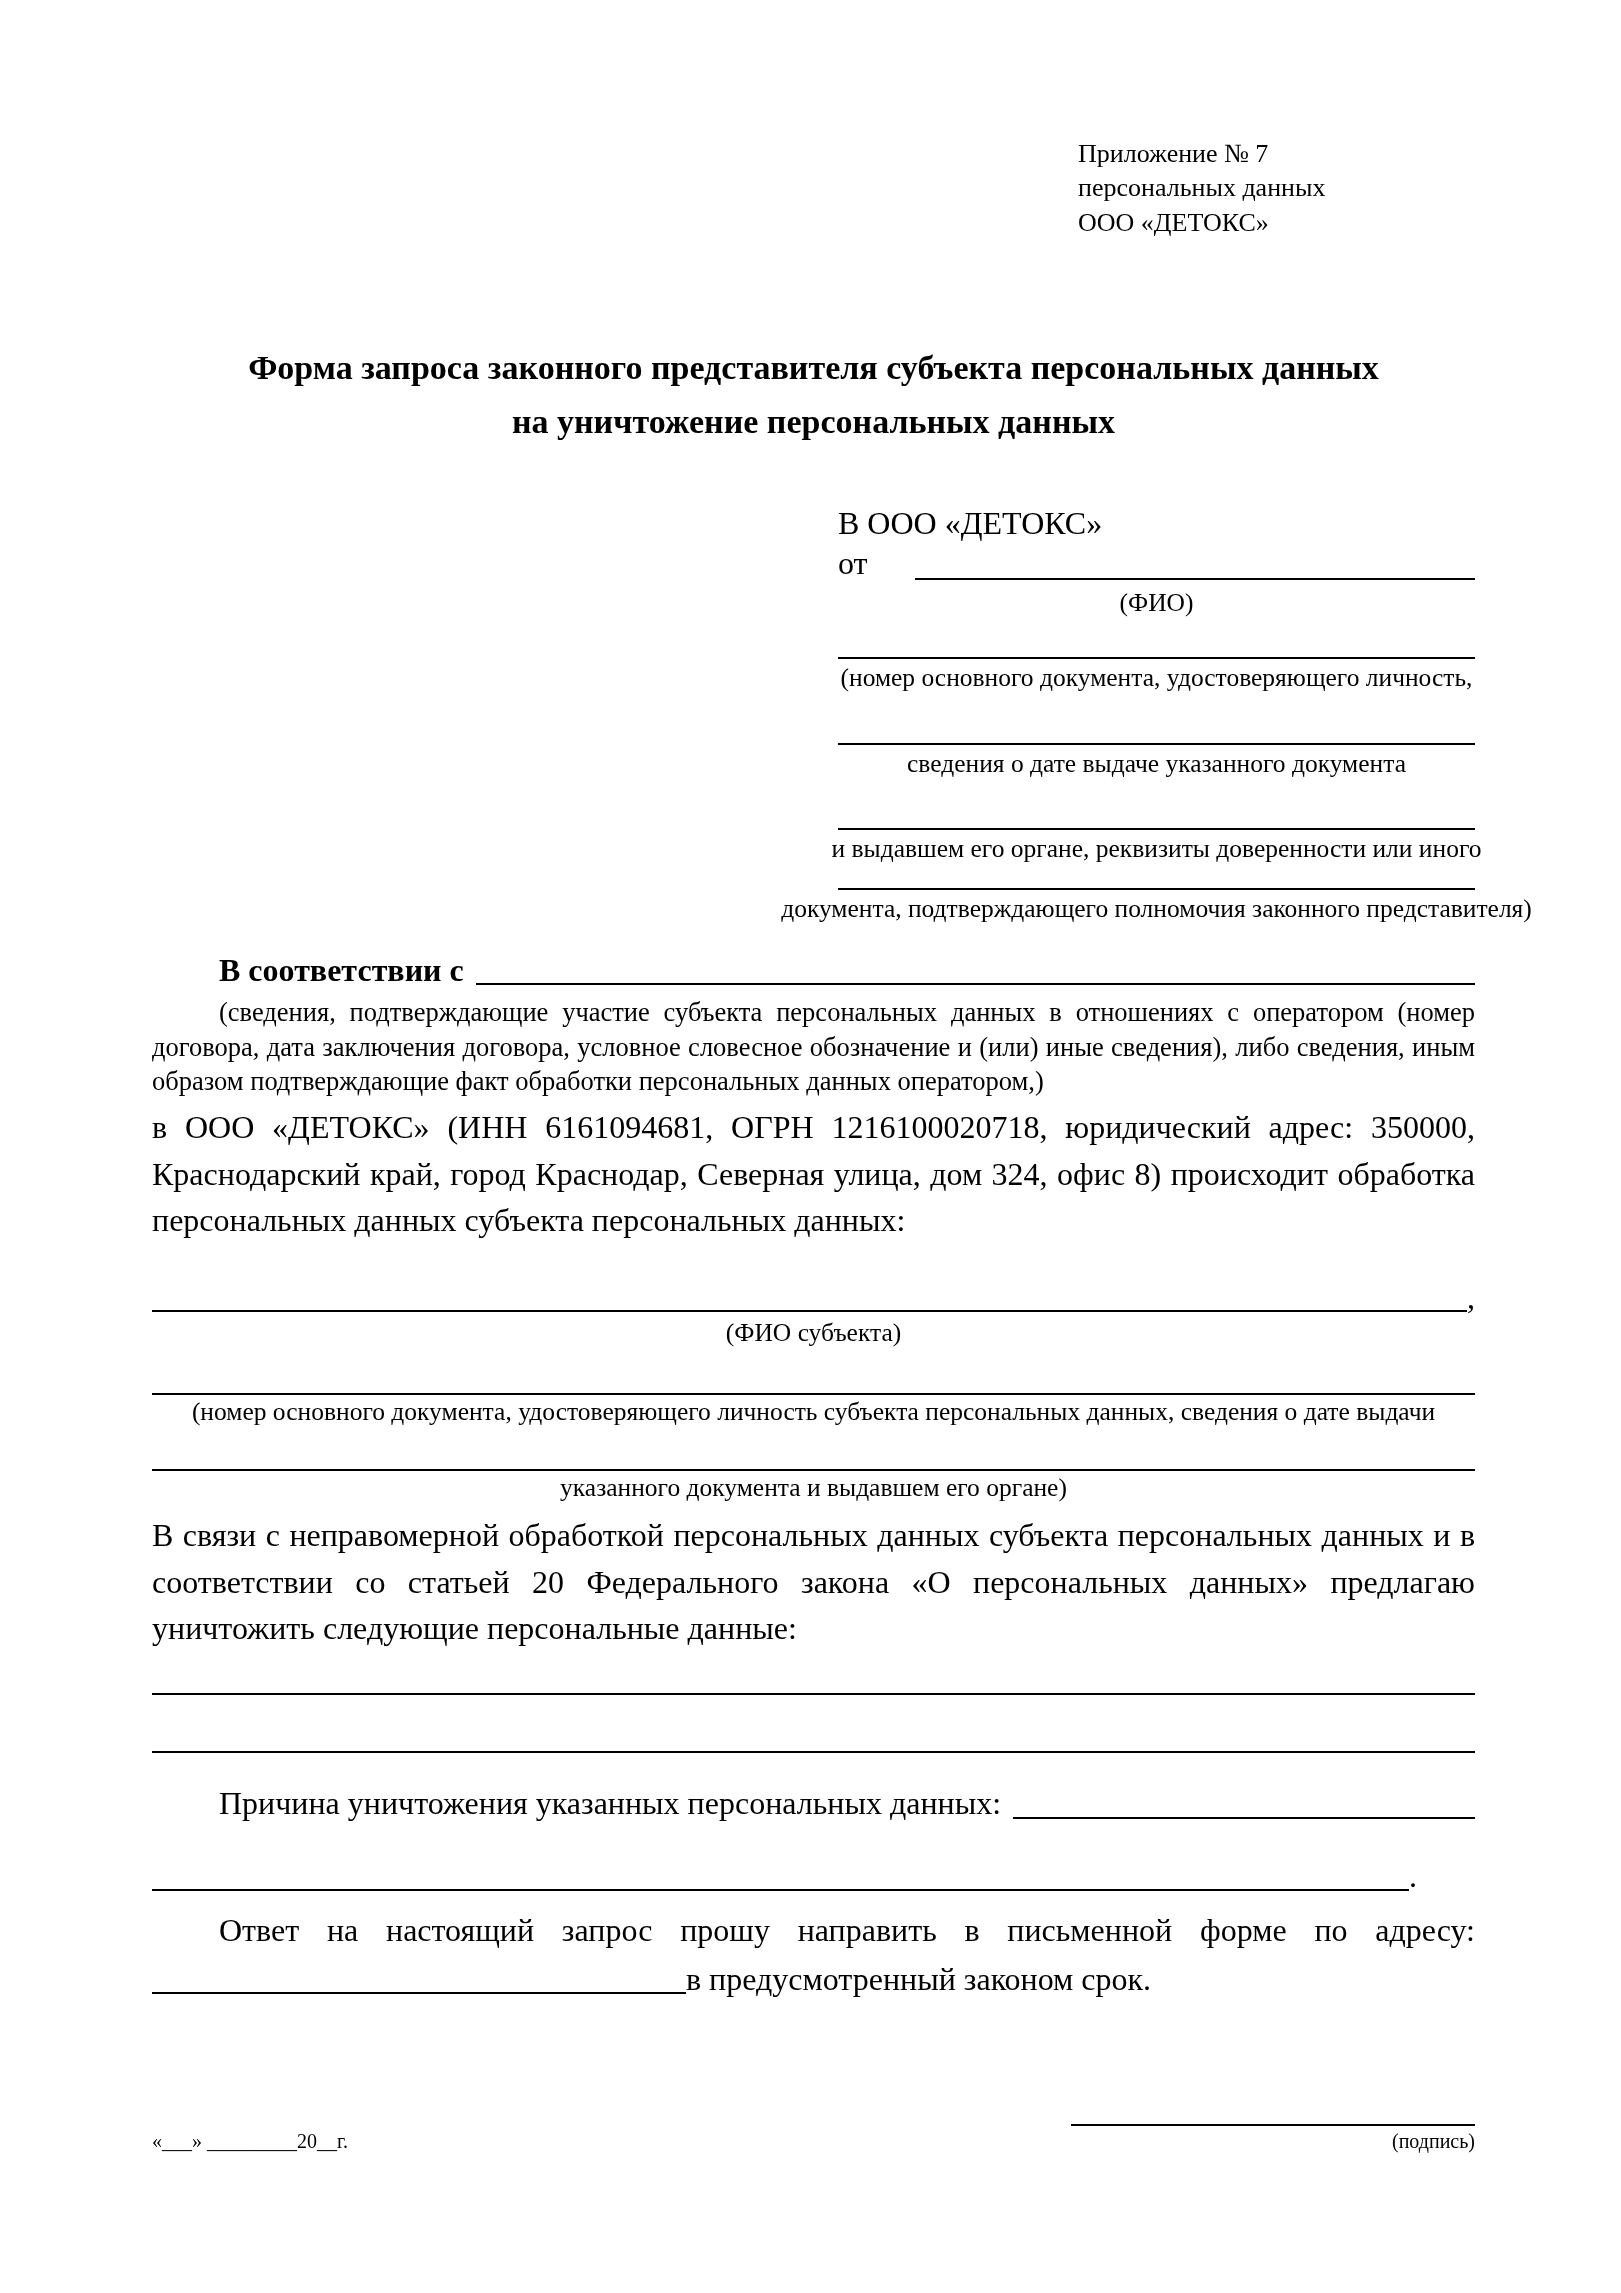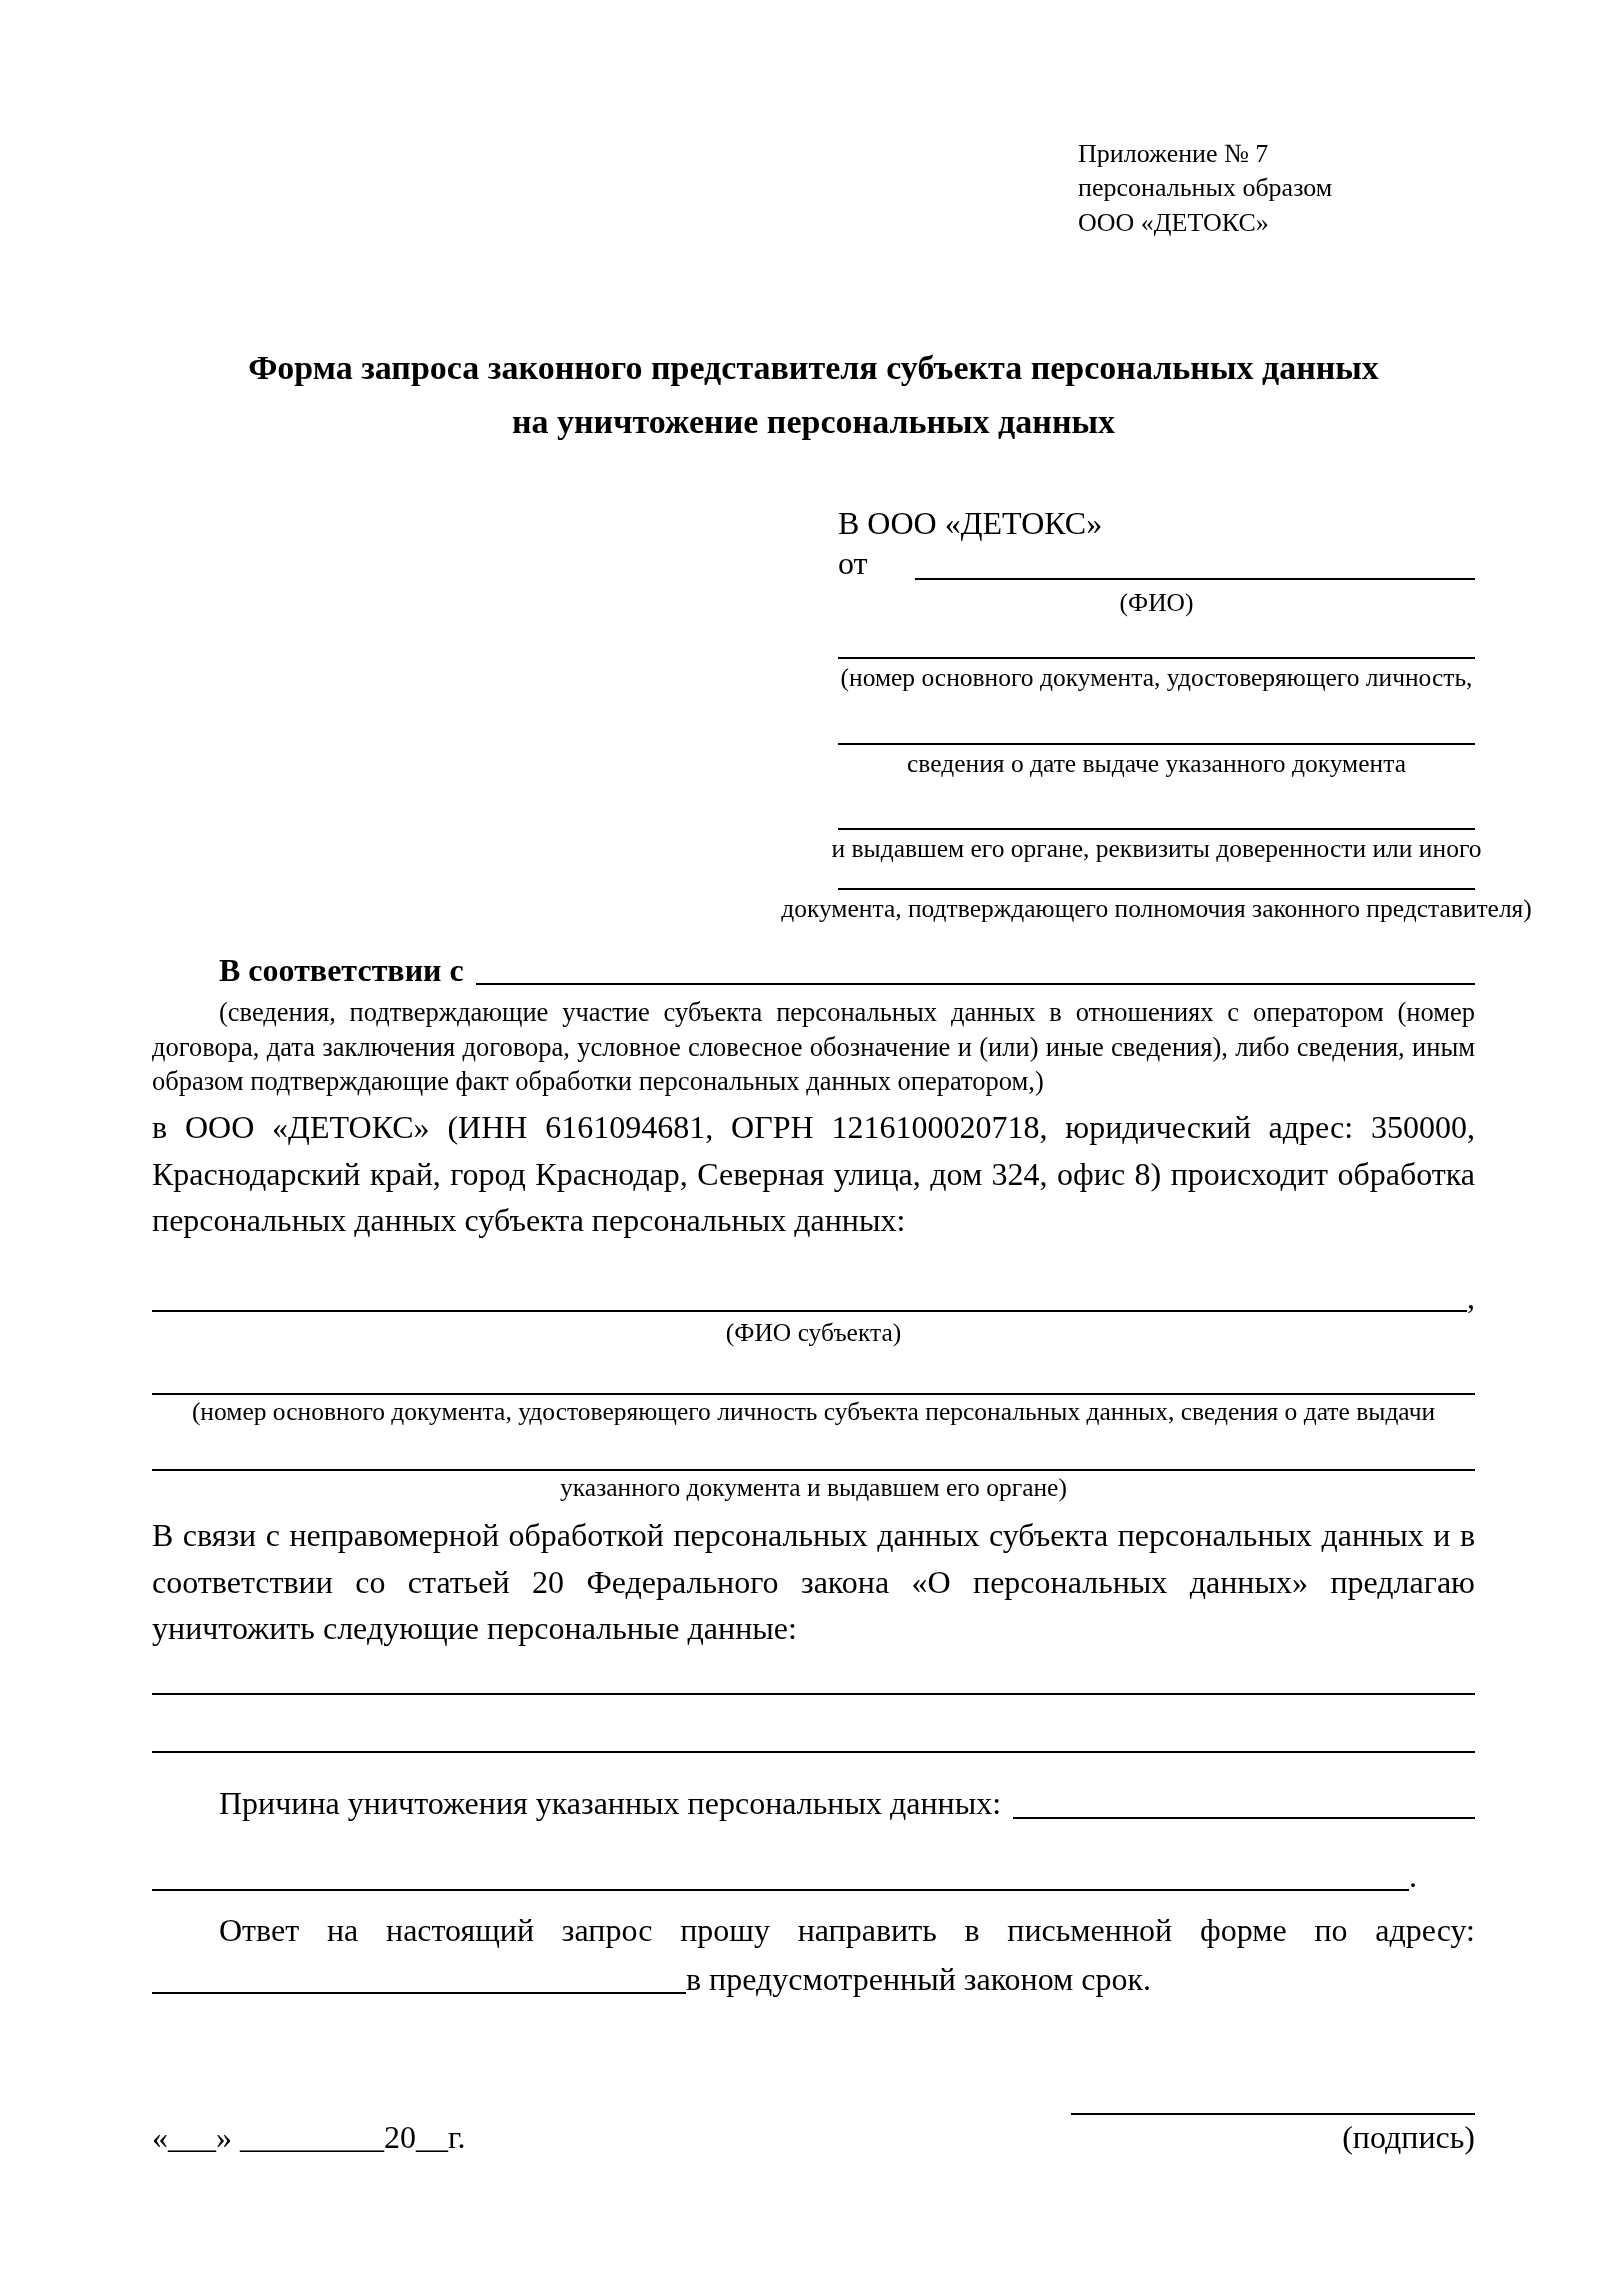--- a/index.html
+++ b/index.html
@@ -46,32 +46,32 @@
   .blank1 { margin-top:41px; } .blank2 { margin-top:56px; }
   .reason-row { display:flex; align-items:center; margin-top:31px; font-size:32px; }
   .reason-row .lbl { flex:none; white-space:nowrap; }
   .period-row { display:flex; align-items:flex-end; margin-top:33px; font-size:32px; }
   .period-row .pline { width:1257px; margin-bottom:3.9px; height:1.1em; flex:none; }
   .reply-par { margin-top:11.8px; font-size:32px; line-height:1.45; text-align:justify; text-align-last:justify; text-indent:67px; }
   .reply-row { display:flex; align-items:flex-end; margin-top:5.9px; font-size:32px; }
   .reply-row .aline { width:534px; flex:none; margin-bottom:3.9px; height:1.1em; }
 
   
-  .footer-row { display:flex; justify-content:space-between; align-items:flex-end; margin-top:82px; font-size:32px; }
+  .footer-row { display:flex; justify-content:space-between; align-items:flex-end; margin-top:106px; font-size:20px; }
   .sig-group { display:flex; align-items:flex-end;flex-direction:column; }
   .sig-group .sline { width:404px; flex:none; margin-bottom:3.9px; height:1.1em; }
 </style>
 </head>
 <body>
 
 <div class="content">
 
   <div class="appendix">
     <div>Приложение № 7</div>
-    <div>персональных образом</div>
+    <div>персональных данных</div>
     <div>ООО «ДЕТОКС»</div>
   </div>
 
   <div class="title">
     <div>Форма запроса законного представителя субъекта персональных данных</div>
     <div>на уничтожение персональных данных</div>
   </div>
 
   <div class="addressee">
     <div>В ООО «ДЕТОКС»</div>

